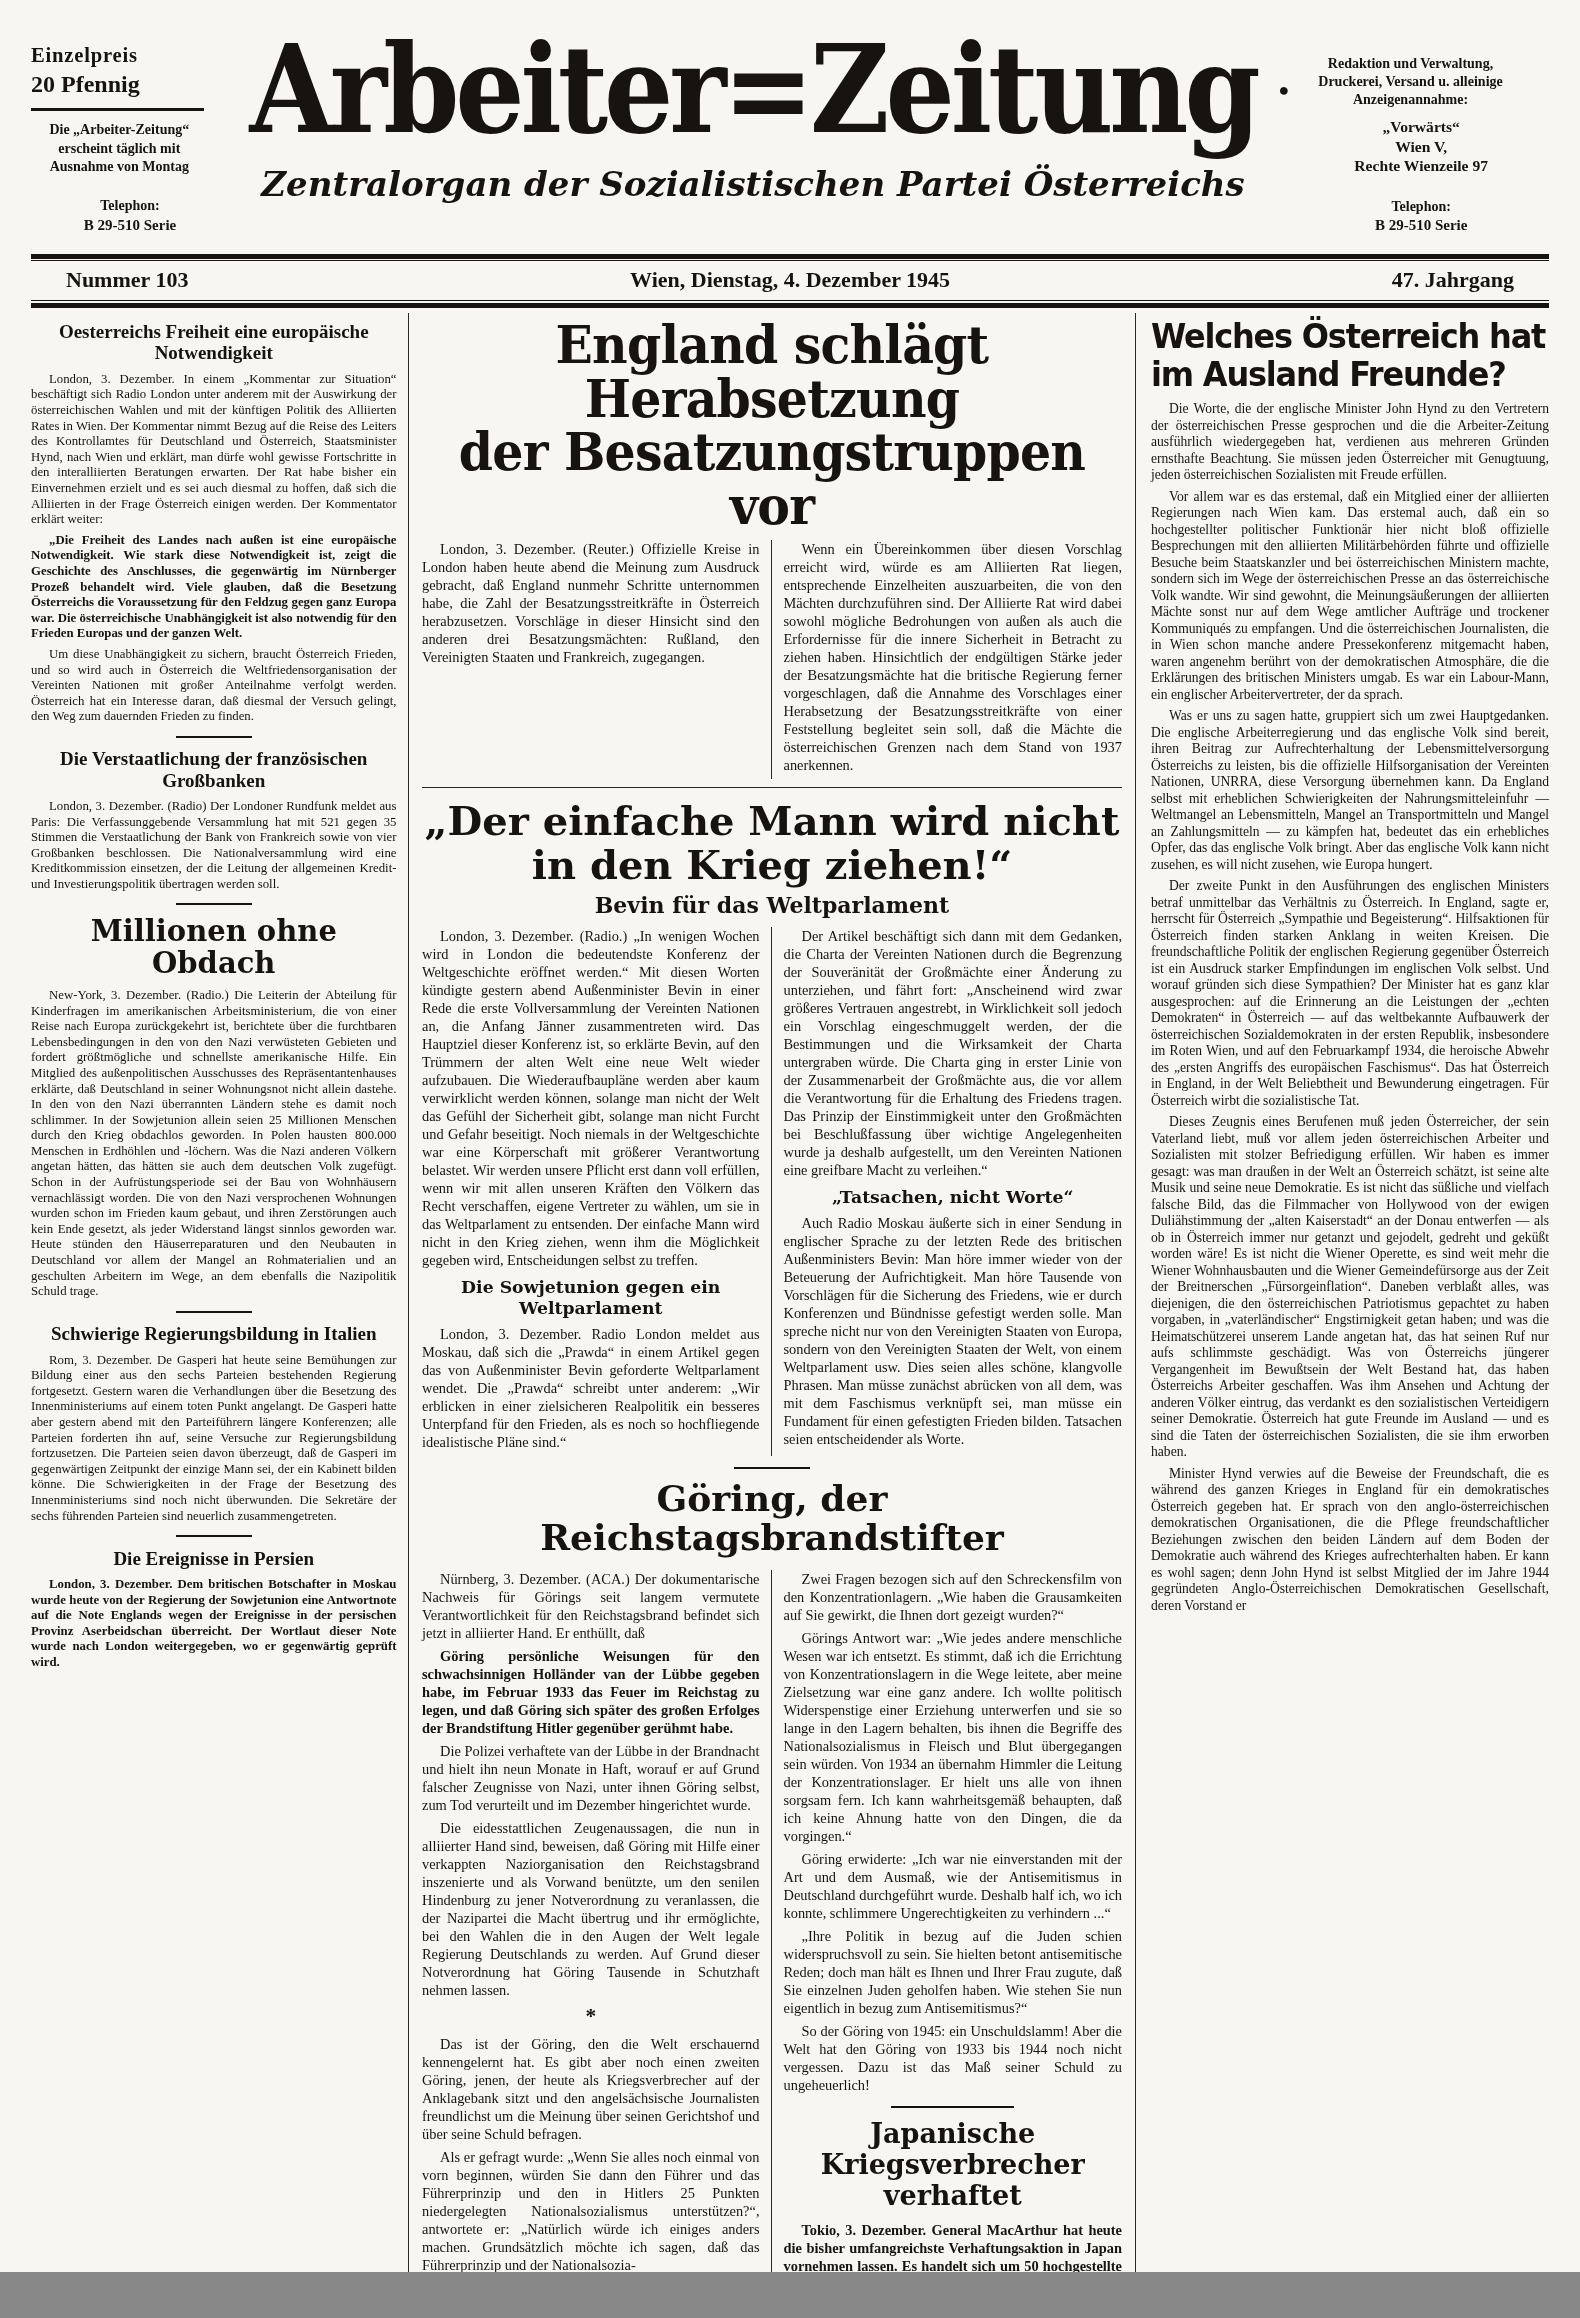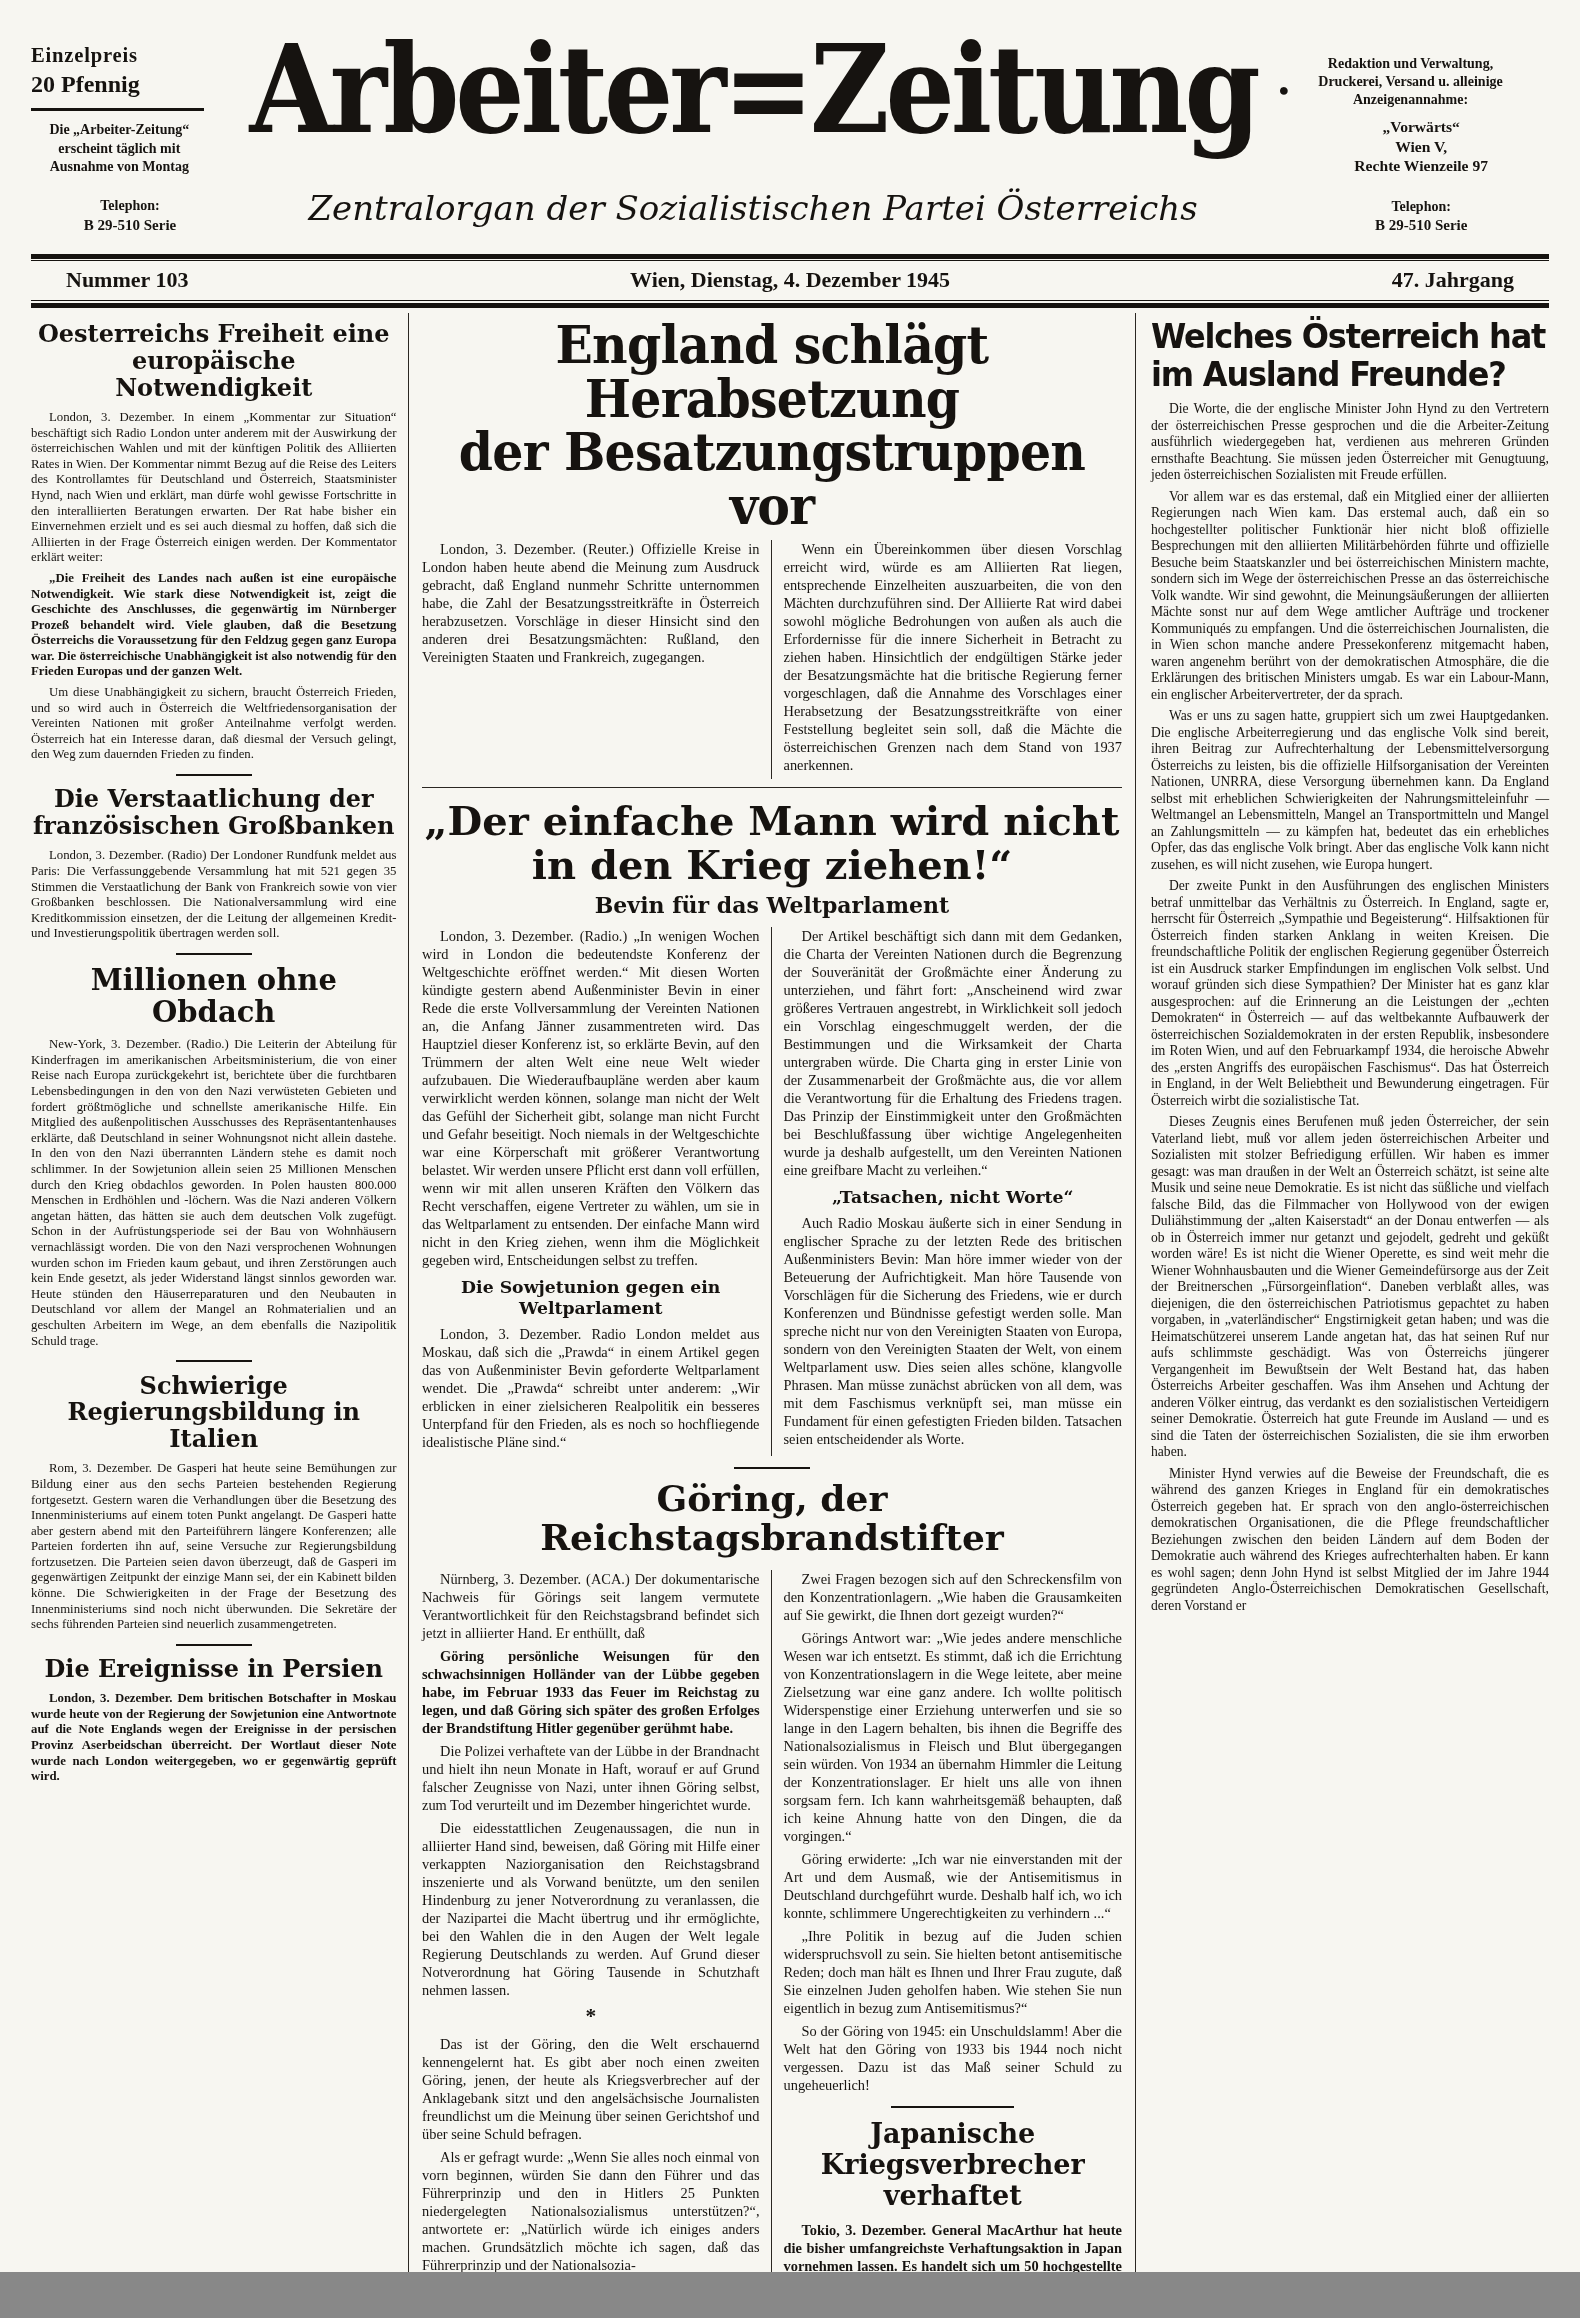--- a/index.html
+++ b/index.html
@@ -27,40 +27,40 @@
   .mh-right{position:relative;padding:30px 5px 0 21.4px;}
   .bullet-dot{position:absolute;left:1.6px;top:54px;font-size:18px;}
   .mh-brand{margin-top:7px;}
   .mh-center{text-align:center;padding-top:3.3px;}
   .paper-title{
     margin:0;font-family:"DejaVu Serif","Liberation Serif",serif;
     font-size:109px;line-height:1.02;font-weight:bold;letter-spacing:-4.1px;
     transform:scaleY(1.12);transform-origin:top center;white-space:nowrap;
   }
   .paper-subtitle{
-    margin-top:49px;font-family:"DejaVu Serif",serif;font-style:italic;
-    font-size:34px;font-weight:normal;letter-spacing:0px;
+    margin-top:25px;font-family:"DejaVu Serif",serif;font-style:italic;
+    font-size:34px;font-weight:bold;letter-spacing:0px;
   }
   
   .datebar{margin-top:18px;border-top:5.8px solid #161310;border-bottom:5.8px solid #161310;padding:1.6px 0;}
   .datebar-inner{
     border-top:1.6px solid #161310;border-bottom:1.6px solid #161310;
     display:flex;justify-content:space-between;align-items:baseline;
     padding:5.8px 35px 7.4px 35px;font-weight:bold;font-size:22px;gap:36px;
   }
   
   .body-grid{display:grid;grid-template-columns:377px 728px 1fr;margin-top:5px;}
   .col-left{padding:3.3px 11.5px 0 0;font-size:12.8px;line-height:15.6px;}
   .col-center{border-left:1.6px solid #2b2722;border-right:1.6px solid #2b2722;padding:1.6px 13px 0 13px;font-size:14.4px;line-height:18px;}
   .col-right{padding:5px 0 0 15px;font-size:13.6px;line-height:16.5px;}
   p{margin:0 0 5px 0;text-indent:18px;text-align:justify;}
   .bold-p{font-weight:bold;}
   
   .hl{font-family:"DejaVu Serif",serif;font-weight:bold;text-align:center;margin:0;}
-  .hl-left{font-size:24px;line-height:1.12;margin:5px 0 8.2px 0;}
+  .hl-left{font-size:19px;line-height:1.12;margin:5px 0 8.2px 0;font-family:Liberation Serif, serif;}
   .hl-left-big{font-size:29px;line-height:1.1;margin:5px 0 8.2px 0;}
   .sep{width:76px;border:none;border-top:2.5px solid #161310;margin:10.7px auto 10.7px auto;}
   .hl-xl{font-size:49px;line-height:1.04;letter-spacing:-0.8px;margin:5px 0 16.5px 0;transform:scaleY(1.05);transform-origin:top center;}
   .hl-l{font-size:40px;line-height:1.08;margin:3.3px 0 10px 0;}
   .hl-m{font-size:36px;line-height:1.08;margin:3.3px 0 13px 0;}
   .deck{font-family:"DejaVu Serif",serif;font-weight:bold;font-size:22px;text-align:center;margin:0 0 13px 0;}
   .subhead{font-family:"DejaVu Serif",serif;font-weight:bold;font-size:17.3px;text-align:center;margin:8.2px 0 6.6px 0;line-height:1.2;}
   .hl-japan{font-size:27px;line-height:1.15;margin:6.6px 0 10px 0;}
   .hl-sans{
     font-family:"DejaVu Sans","Liberation Sans",sans-serif;

